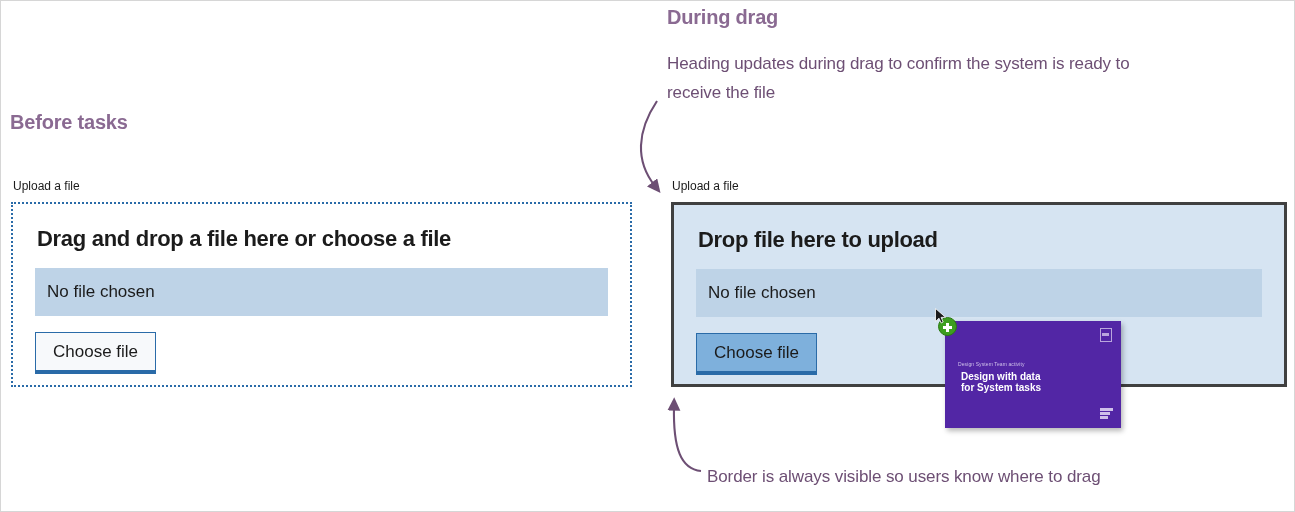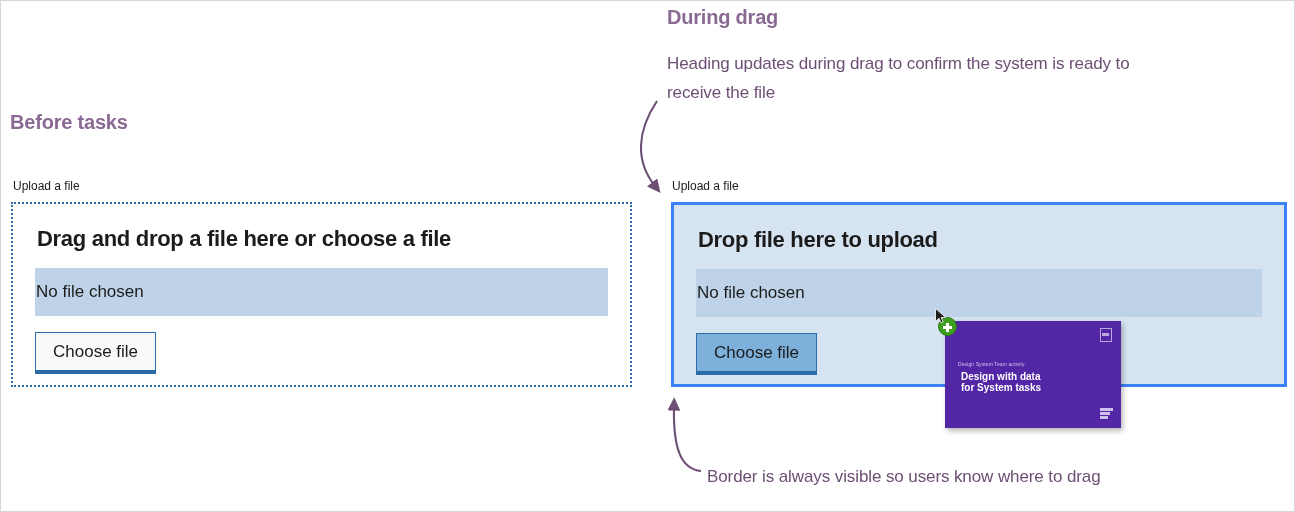--- a/index.html
+++ b/index.html
@@ -68,42 +68,42 @@
     box-sizing: border-box;
     margin: 0 10px;
   }
   .dropzone.idle {
     border: 2px dotted #2a6ba8;
     background: #ffffff;
     height: 185px;
     padding: 22px 22px 0 22px;
   }
   .dropzone.active {
-    border: 3px solid #3b82f6;
+    border: 3px solid #404040;
     background: #d6e4f2;
     height: 185px;
     padding: 22px 22px 0 22px;
     margin: 0 9px;
   }
 
   .dz-heading {
     font-size: 22px;
     font-weight: bold;
     color: #1b1b1b;
     letter-spacing: -0.3px;
     margin: 0 0 16px 2px;
   }
 
   .file-display {
     height: 48px;
     display: flex;
     align-items: center;
     font-size: 17px;
     color: #1b1b1b;
-    padding-left: 1px;
+    padding-left: 12px;
     box-sizing: border-box;
   }
   .dropzone.idle   .file-display { background: #bed3e7; }
   .dropzone.active .file-display { background: #bed3e7; }
 
   .choose-btn {
     margin-top: 16px;
     display: inline-block;
     font-family: "Liberation Sans", sans-serif;
     font-size: 17px;

